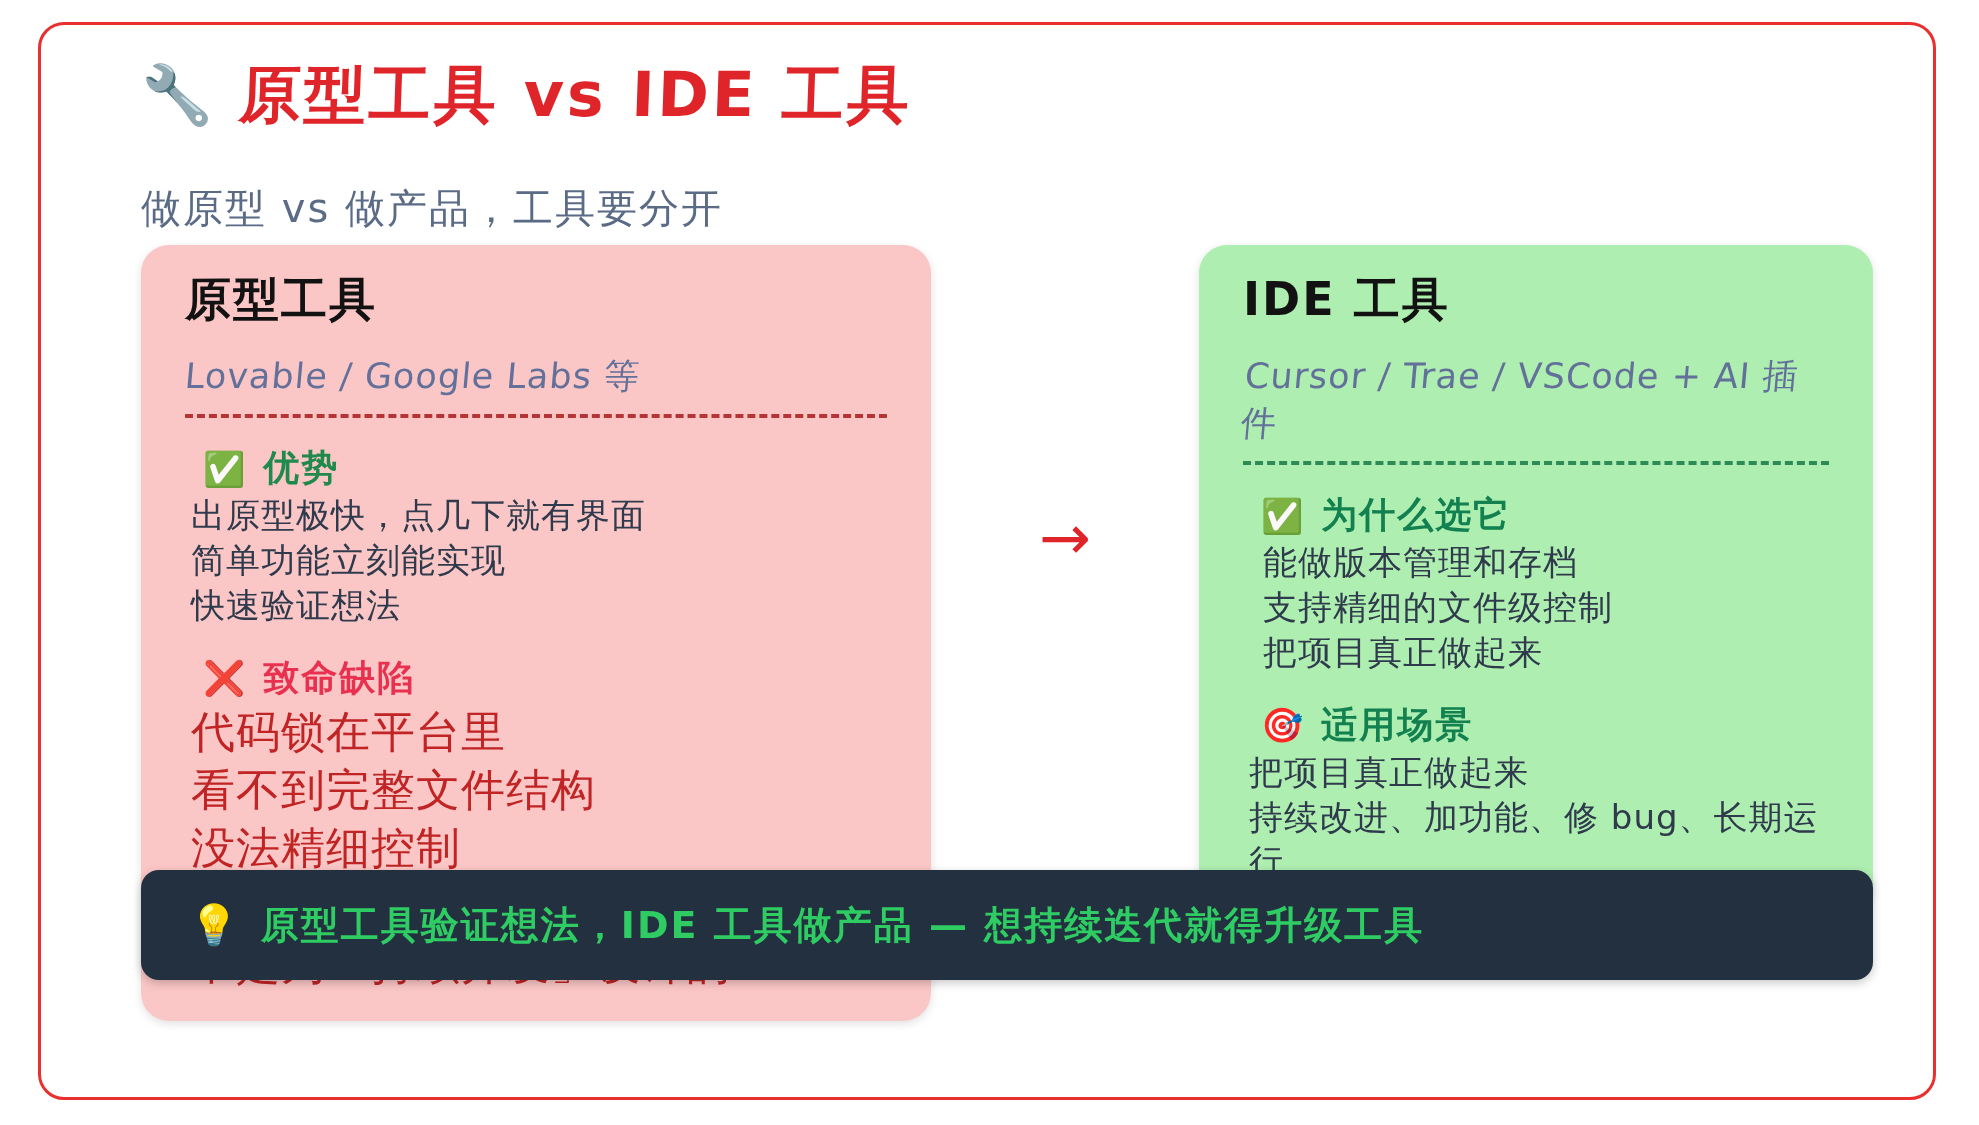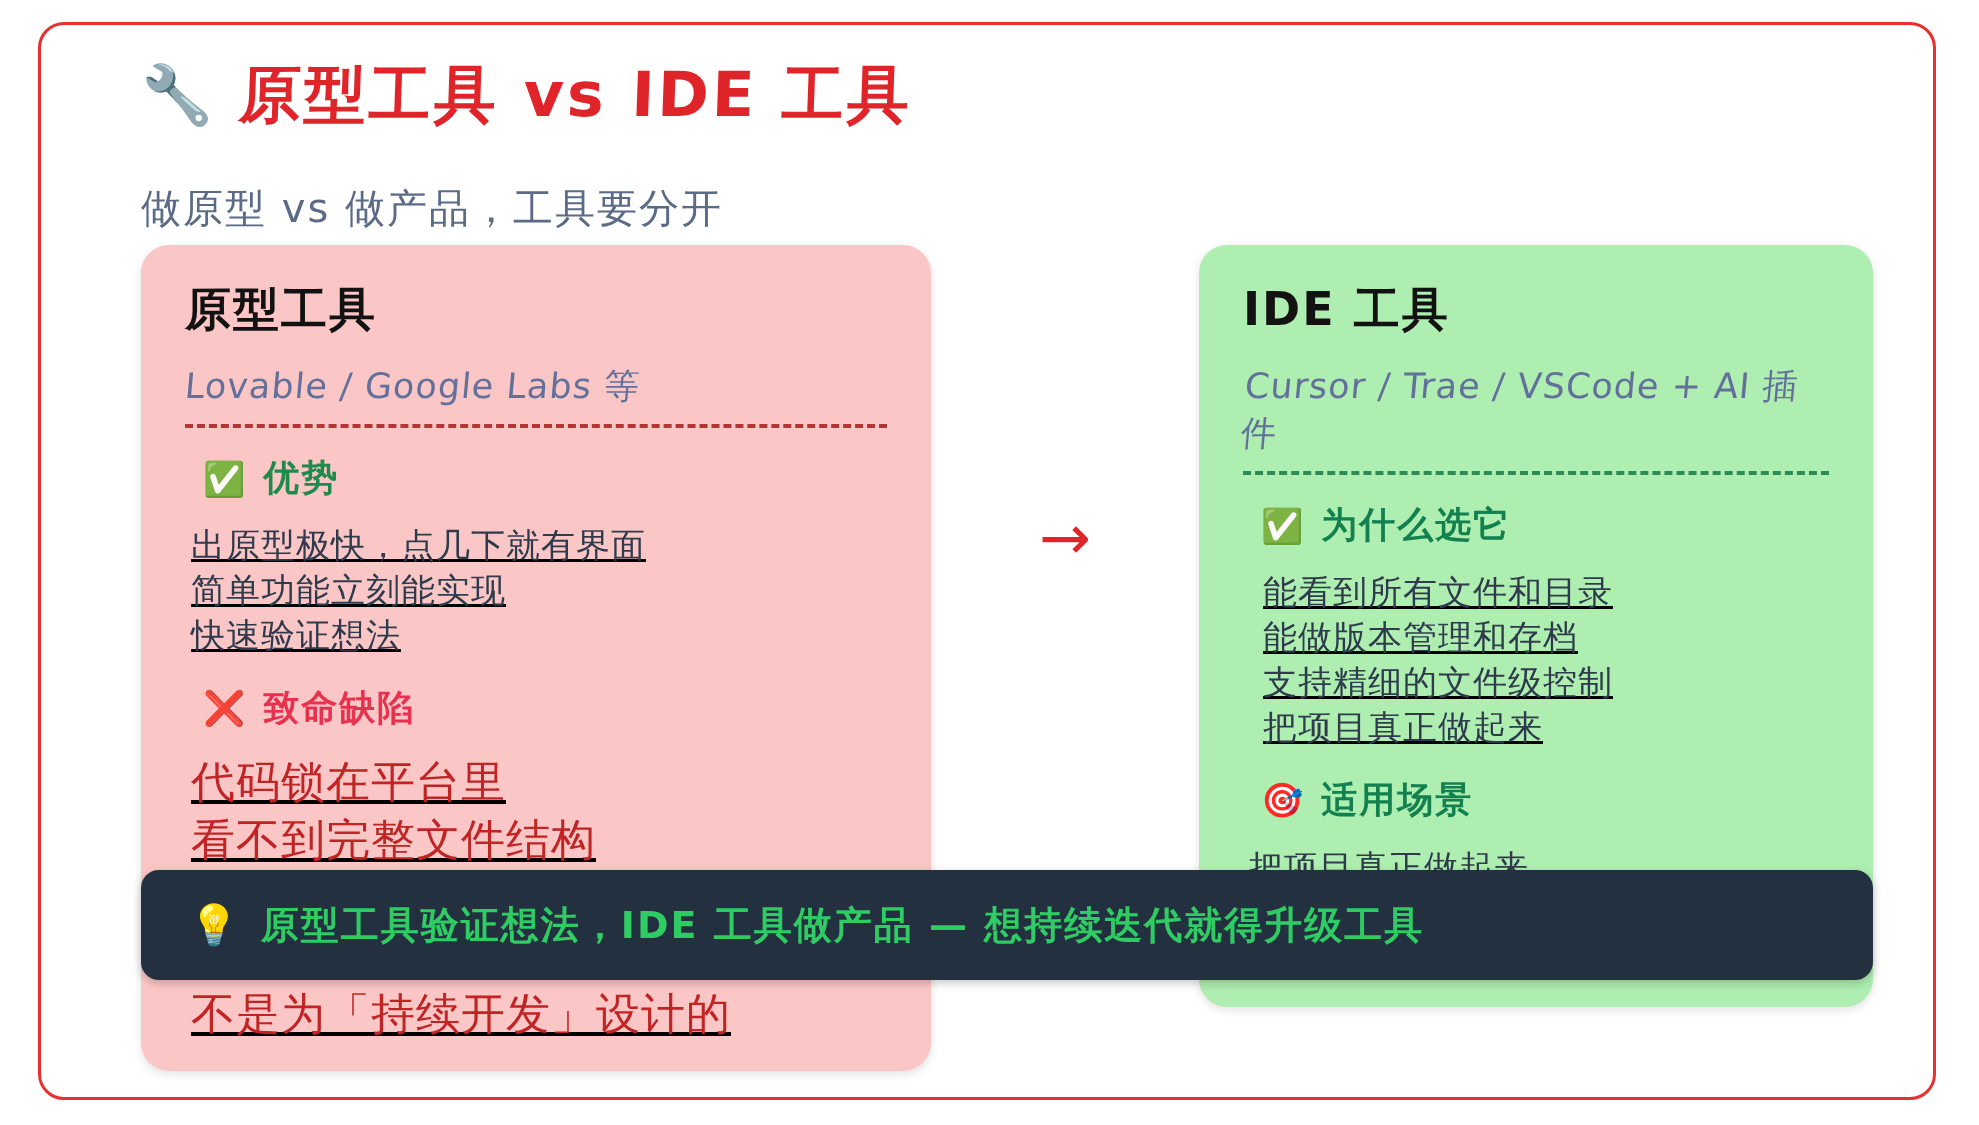--- a/index.html
+++ b/index.html
@@ -65,21 +65,21 @@
     position: absolute;
     left: 100px;
     top: 220px;
     right: 60px;
     display: flex;
     align-items: flex-start;
   }
   .card {
     box-sizing: border-box;
     border-radius: 28px;
-    padding: 34px 44px 28px 44px;
+    padding: 24px 44px 28px 44px;
     box-shadow: 0 3px 10px rgba(0,0,0,0.12);
   }
   .card-left {
     width: 790px;
     min-height: 585px;
     background: #fbc6c6;
   }
   .card-right {
     width: 674px;
     min-height: 585px;
@@ -141,23 +141,22 @@
     font-size: 34px;
     line-height: 1;
     font-family: "DejaVu Sans", sans-serif;
   }
   .sec-head.good { color: #1f8a4c; }
   .sec-head.bad  { color: #e8314f; }
   .sec-head.greenwhy { color: #12804f; }
   .sec-head.scene { color: #12804f; }
 
   .sec-list {
-    margin-top: 20px;
+    margin-top: 0;
     margin-left: 6px;
-    text-decoration: underline;
   }
   .sec-list .li {
     font-size: 34px;
     line-height: 1.32;
     letter-spacing: 1px;
     font-family: "DejaVu Sans", "Liberation Sans", sans-serif;
   }
   .sec-list.dark .li  { color: #2f3b4c; }
   .sec-list.red .li   { color: #c02424; font-size: 44px; }
   .sec-list.gdark .li { color: #2f3b4c; margin-left: 14px; }
@@ -246,21 +245,20 @@
       <div class="card-title">IDE 工具</div>
       <div class="card-sub">Cursor / Trae / VSCode + AI 插件</div>
       <div class="divider green"></div>
 
       <div class="sec">
         <div class="sec-head greenwhy">
           <span class="emo">✅</span>
           <span>为什么选它</span>
         </div>
         <div class="sec-list gdark">
-          <div class="li">能看到所有文件和目录</div>
           <div class="li">能做版本管理和存档</div>
           <div class="li">支持精细的文件级控制</div>
           <div class="li">把项目真正做起来</div>
         </div>
       </div>
 
       <div class="sec">
         <div class="sec-head scene">
           <span class="emo">🎯</span>
           <span>适用场景</span>

